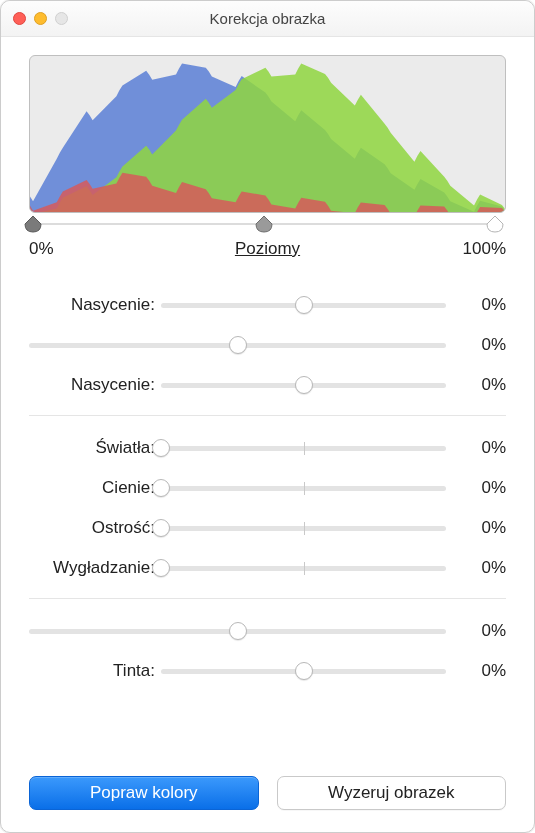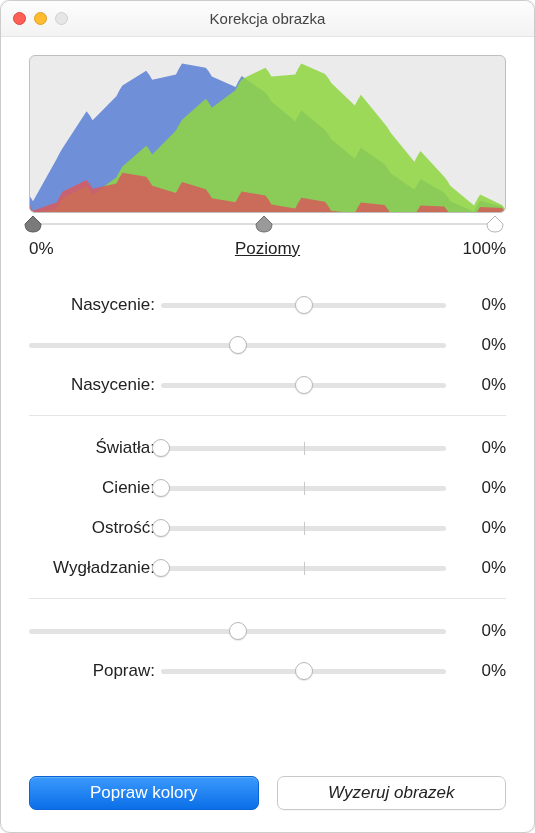--- a/index.html
+++ b/index.html
@@ -34,21 +34,21 @@
   .lbl { width: 132px; text-align: right; font-size: 17px; color: #222; padding-right: 6px; }
   .track-wrap { flex: 1; position: relative; height: 22px; display:flex; align-items:center; }
   .track { width:100%; height: 5px; background: #e3e3e3; border-radius: 3px; position: relative; }
   .tick { position: absolute; top: -4px; width: 1px; height: 13px; background: #c9c9c9; }
   .thumb { position: absolute; top: 50%; width: 18px; height: 18px; background: #fff; border: 1px solid #b8b8b8; border-radius: 50%; transform: translate(-50%,-50%); box-shadow: 0 1px 1px rgba(0,0,0,0.1); }
   .val { width: 60px; text-align: right; font-size: 17px; color: #222; }
 
   .buttons { margin-top: auto; display: flex; gap: 18px; padding-top: 10px; }
   .btn { flex: 1; height: 34px; border-radius: 7px; font-size: 17px; display: flex; align-items: center; justify-content: center; cursor: default; }
   .btn-primary { background: linear-gradient(#3b99fc,#0a6fe8); color: #fff; border: 0.5px solid #0a64d6; box-shadow: 0 1px 0 rgba(255,255,255,0.2) inset; }
-  .btn-default { background: #fff; color: #222; border: 1px solid #c9c9c9; box-shadow: 0 1px 0 rgba(0,0,0,0.03); font-style: italic; }
+  .btn-default { background: #fff; color: #222; border: 1px solid #c9c9c9; box-shadow: 0 1px 0 rgba(0,0,0,0.03); }
 </style>
 </head>
 <body>
 
 <div class="window">
 
   <div class="titlebar">
     <div class="traffic">
       <div class="tl-btn tl-close"></div>
       <div class="tl-btn tl-min"></div>
@@ -161,21 +161,21 @@
         </div>
         <div class="group">
           <div class="row">
             <div class="track-wrap">
               <div class="track"></div>
               <div class="thumb" style="left: 50%;"></div>
             </div>
             <div class="val">0%</div>
           </div>
           <div class="row">
-            <div class="lbl">Popraw:</div>
+            <div class="lbl">Tinta:</div>
             <div class="track-wrap">
               <div class="track"></div>
               <div class="thumb" style="left: 50%;"></div>
             </div>
             <div class="val">0%</div>
           </div>
         </div>
       </div>
 
     <div class="buttons">

